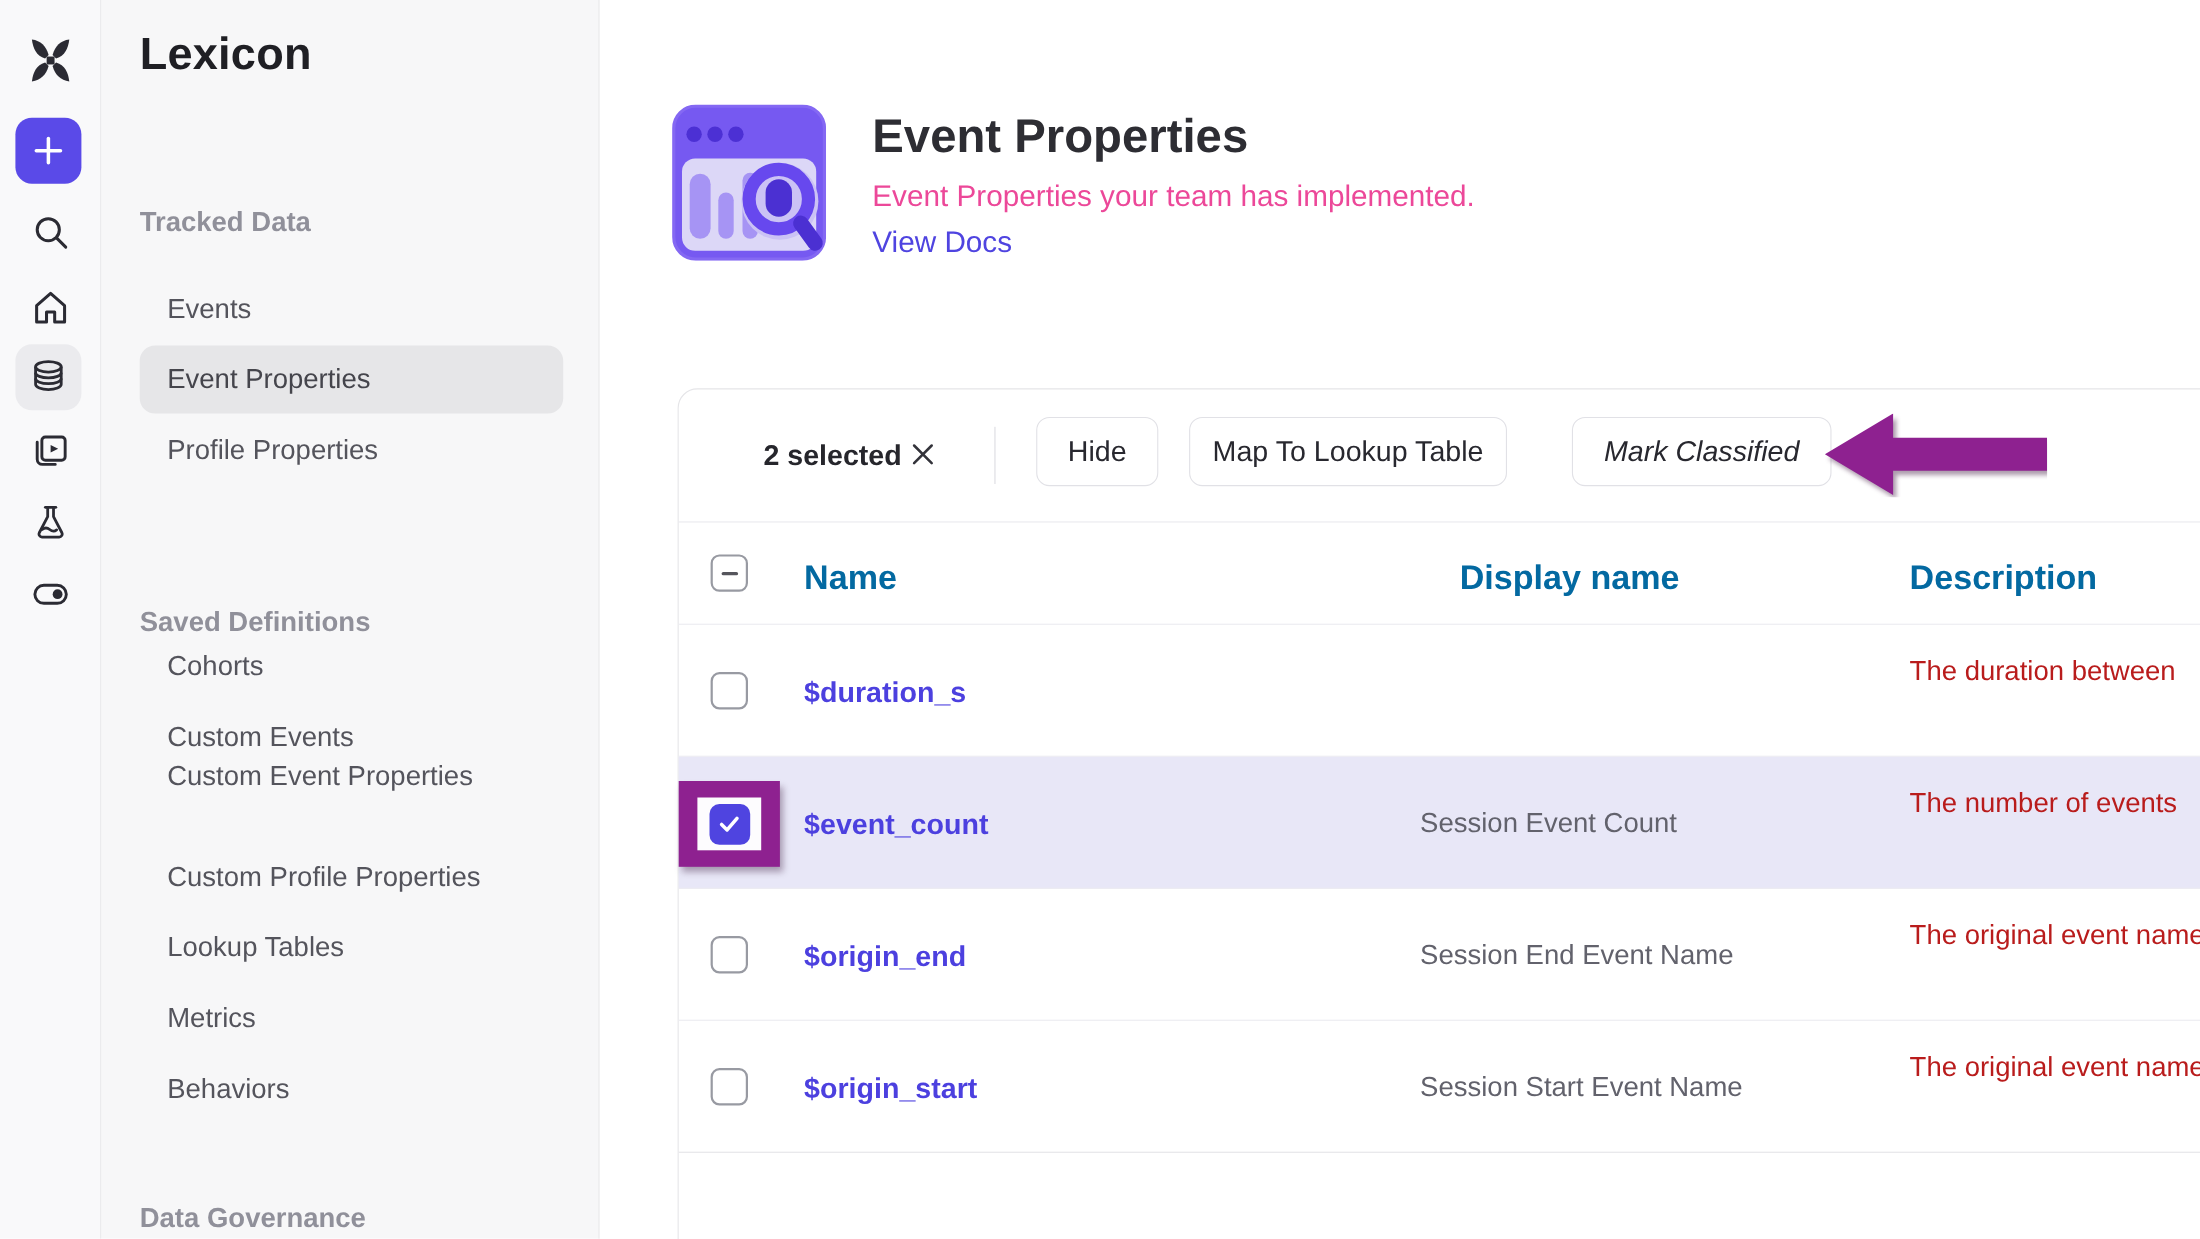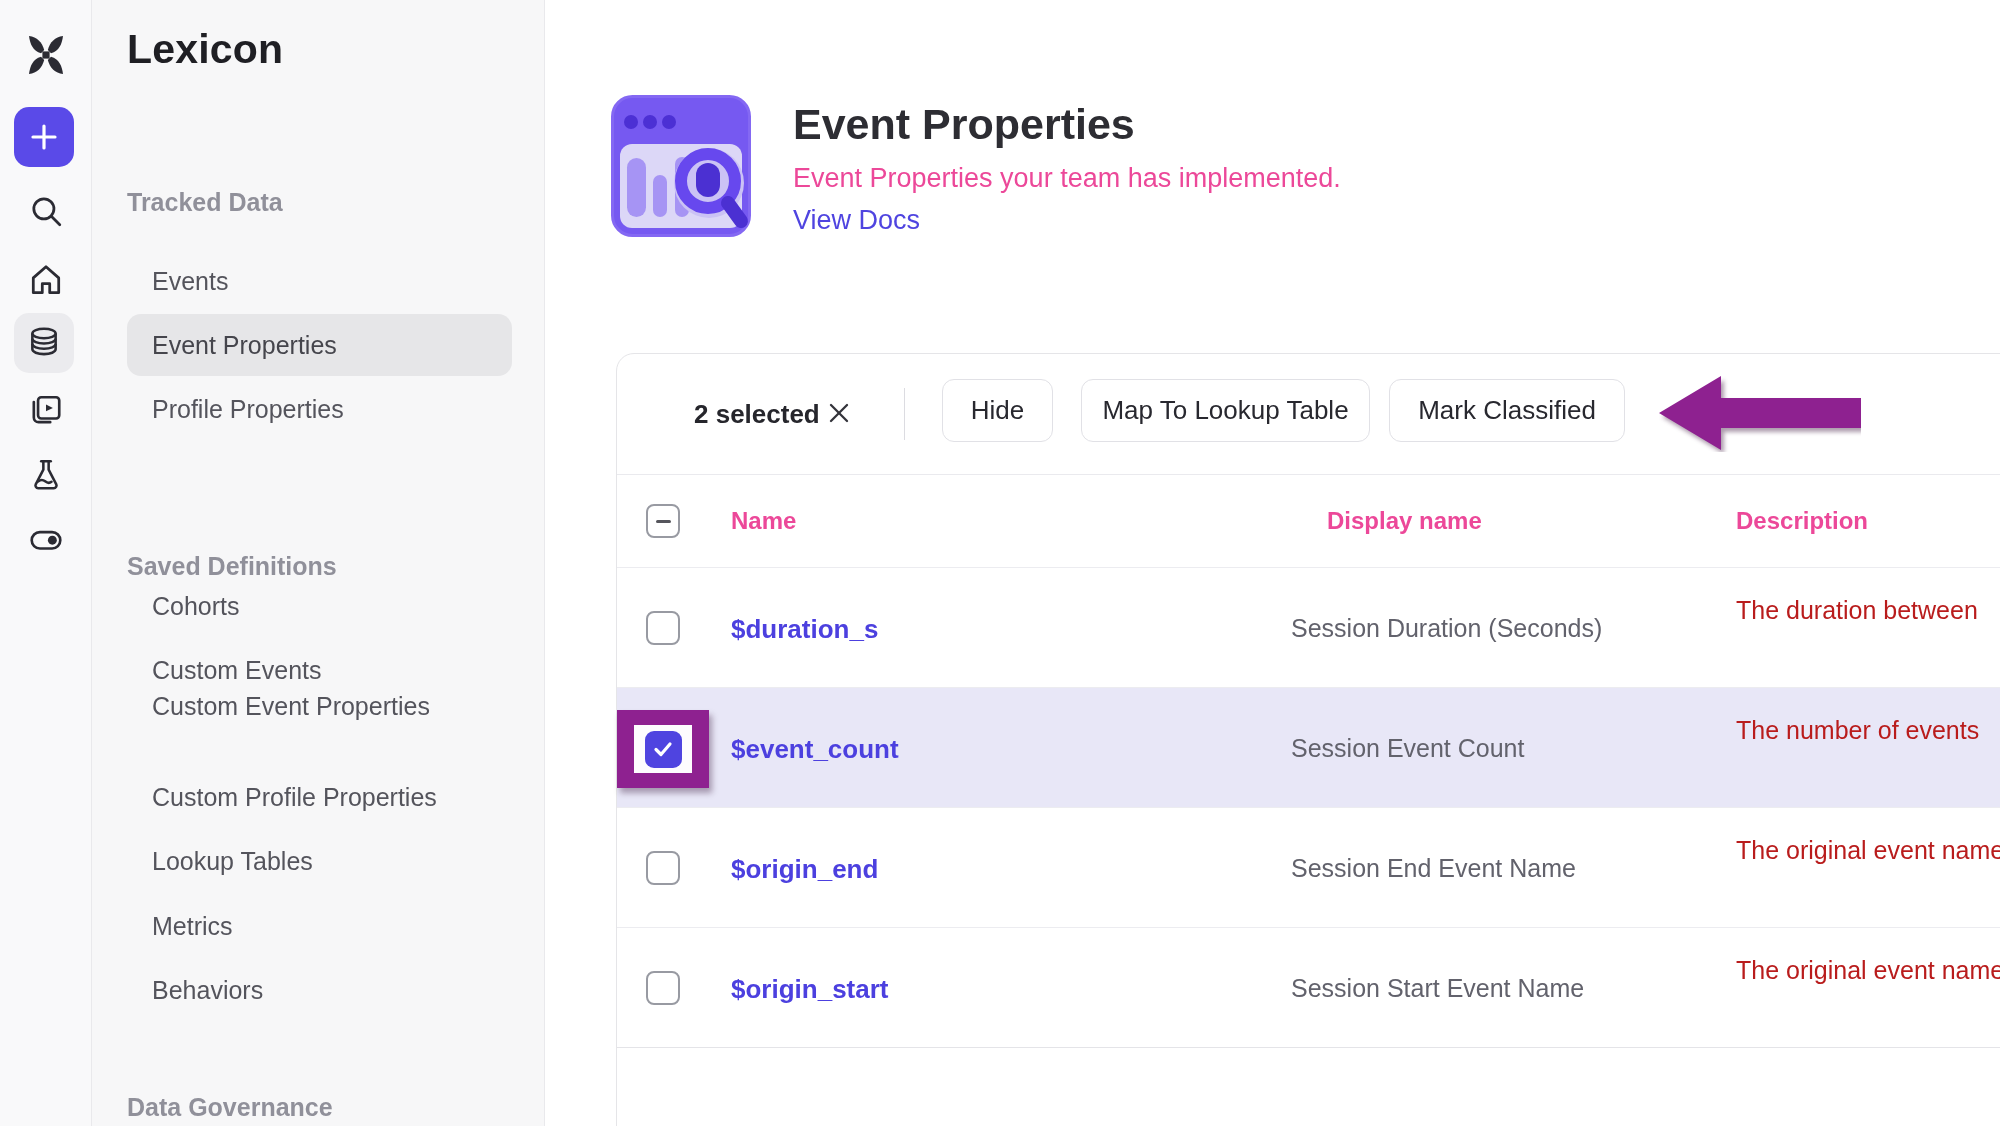--- a/index.html
+++ b/index.html
@@ -38,24 +38,24 @@
   .toolbar { position: absolute; left: 0; top: 0; width: 100%; height: 121px; border-bottom: 1px solid #eaeaee; }
   .sel-label { position: absolute; left: 77px; top: 45px; font-size: 26px; font-weight: 600; color: #26262c; }
   .sel-close { position: absolute; left: 210px; top: 47px; width: 24px; height: 24px; cursor: pointer; }
   .tb-divider { position: absolute; left: 287px; top: 34px; width: 1px; height: 52px; background: #dcdce1; }
   .tb-btn { position: absolute; top: 25px; height: 63px; background: #fff; border: 1px solid #e1e1e6;
     border-radius: 12px; font-size: 26px; font-weight: 500; color: #28282f; display: flex;
     align-items: center; justify-content: center; cursor: pointer; white-space: nowrap;
     font-family: "Liberation Sans", sans-serif; }
   .btn-hide { left: 325px; width: 111px; }
   .btn-map  { left: 464px; width: 289px; }
-  .btn-mark { left: 772px; width: 236px; }
+  .btn-mark { left: 812px; width: 236px; font-style: italic; }
 
   .thead { position: absolute; left: 0; top: 121px; width: 100%; height: 93px; border-bottom: 1px solid #ececf0; }
-  .th { position: absolute; top: 32px; font-size: 24px; font-weight: 700; color: #ec4899; text-align: center; }
+  .th { position: absolute; top: 32px; font-size: 31px; font-weight: 700; color: #0369a1; text-align: center; }
   .th-name { left: 114px; } .th-display { left: 710px; } .th-desc { left: 1119px; }
 
   .row { position: absolute; left: 0; width: 100%; height: 120px; border-bottom: 1px solid #ececf0; }
   .row.selected { background: #e8e7f7; }
   .cell-name { position: absolute; left: 114px; top: 46px; font-size: 26px; font-weight: 600; color: #4c40df; cursor: pointer; }
   .cell-display { position: absolute; left: 674px; top: 46px; font-size: 25px; color: #62626c; }
   .cell-desc { position: absolute; left: 1119px; top: 28px; font-size: 25px; color: #b91c1c; white-space: nowrap; }
 
   .checkbox { position: absolute; left: 29px; top: 43px; width: 34px; height: 34px; background: #fff;
     border: 2px solid #989aa2; border-radius: 8px; cursor: pointer;
@@ -205,21 +205,20 @@
       <div class="minus-mark"></div>
     </div>
     <div class="th th-name">Name</div>
     <div class="th th-display">Display name</div>
     <div class="th th-desc">Description</div>
   </div>
 
   <div class="row" style="top:214px;">
     <div class="checkbox"></div>
     <div class="cell-name">$duration_s</div>
-    <div class="cell-display">Session Duration (Seconds)</div>
     <div class="cell-desc">The duration between</div>
   </div>
 
   <div class="row selected" style="top:334px;">
     <div class="cell-name">$event_count</div>
     <div class="cell-display">Session Event Count</div>
     <div class="cell-desc">The number of events</div>
   </div>
 
   <div class="row" style="top:454px;">

